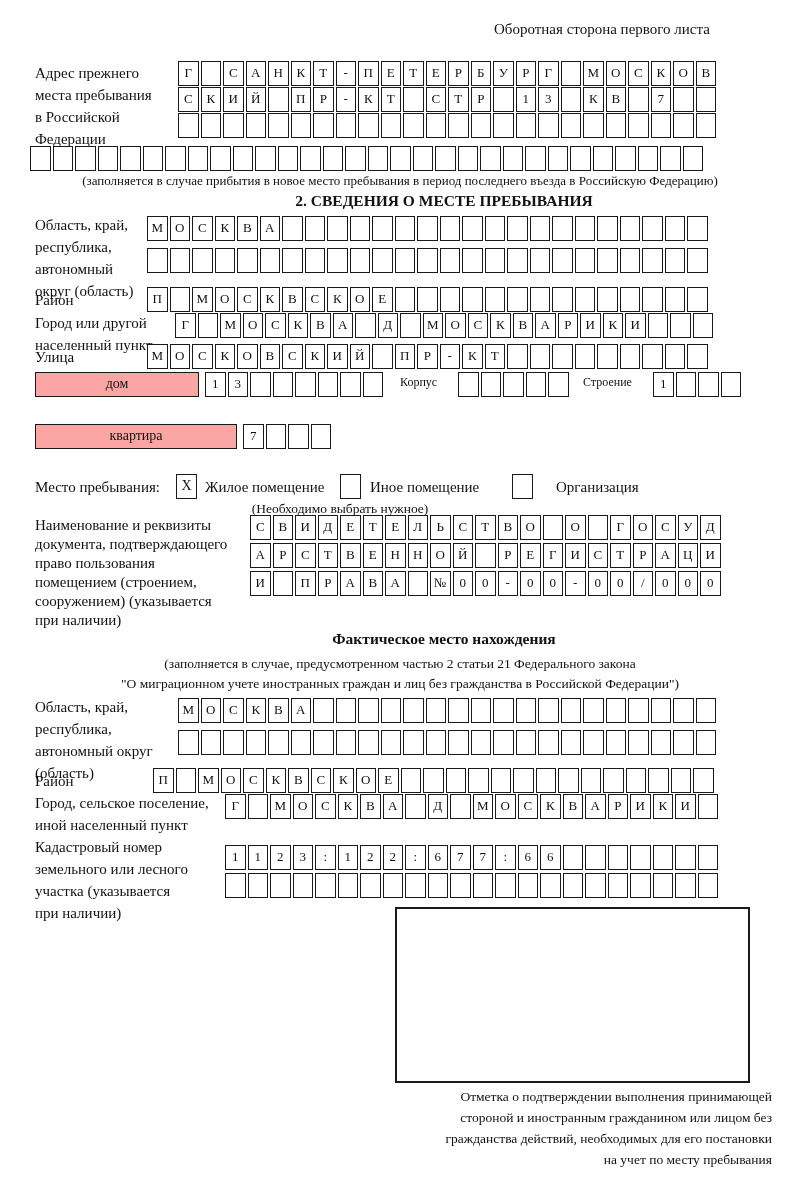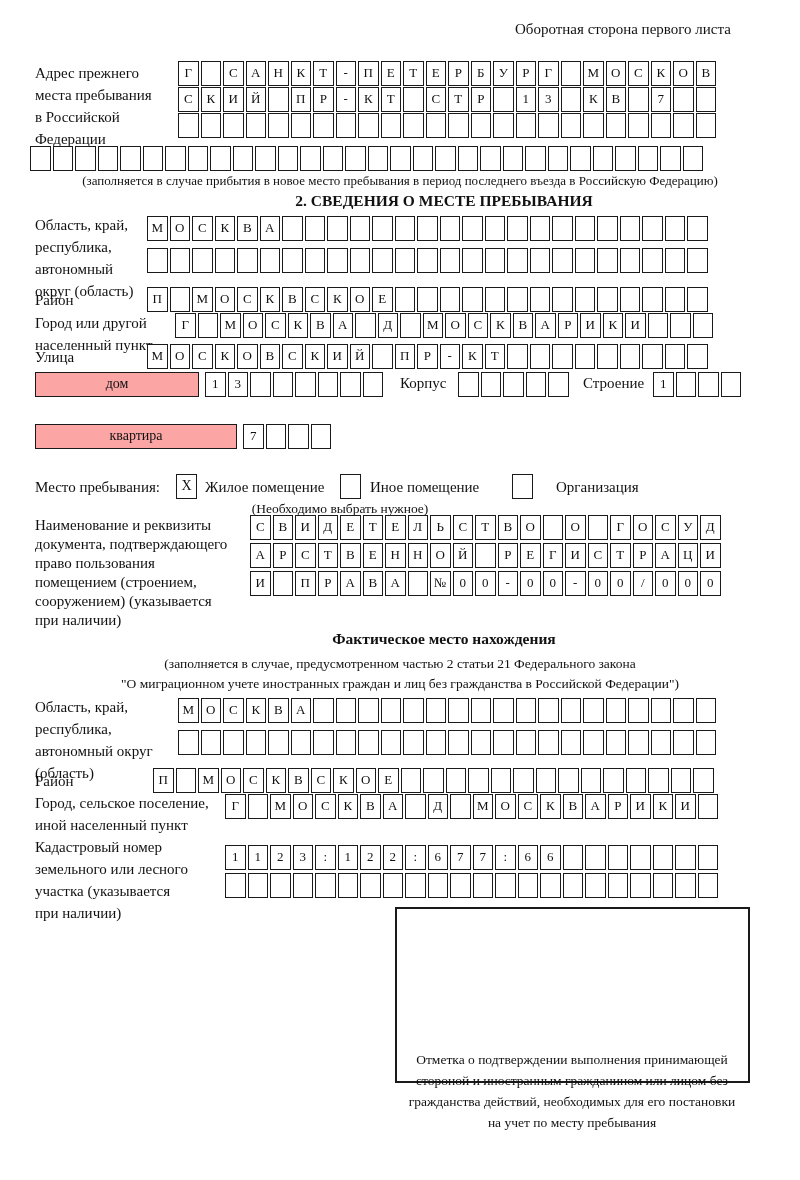--- a/index.html
+++ b/index.html
@@ -19,30 +19,30 @@
     font-size:13px;line-height:22.5px;text-align:center;flex:0 0 auto;background:#fff;
   }
   .wbox{
     position:absolute;height:22.5px;border:1.6px solid #1a1a1a;
     font-size:14px;line-height:22.5px;text-align:center;background:#fca5a5;
   }
   .chk{
     position:absolute;width:19px;height:22.5px;border:1.6px solid #1a1a1a;
     font-size:14px;line-height:22.5px;text-align:center;background:#fff;
   }
-  .inlbl{position:absolute;font-size:15px;}
+  .inlbl{position:absolute;font-size:12px;}
   .stamp{position:absolute;border:2px solid #1a1a1a;background:#fff;}
   .caption{position:absolute;font-size:13.5px;line-height:21px;text-align:center;white-space:pre-line;}
 </style>
 </head>
 <body>
 
 <div class="page">
 
-  <div class="lbl" style="left:515px;top:18px;">Оборотная сторона первого листа</div>
+  <div class="lbl" style="left:494px;top:18px;">Оборотная сторона первого листа</div>
 
   <div class="lbl" style="left:35px;top:62px;">Адрес прежнего
 места пребывания
 в Российской
 Федерации</div>
   <div class="boxrow" style="left:178px;top:61px;">
       <span class="cell">Г</span>
       <span class="cell"></span>
       <span class="cell">С</span>
       <span class="cell">А</span>
@@ -585,18 +585,18 @@
       <span class="cell"></span>
       <span class="cell"></span>
       <span class="cell"></span>
       <span class="cell"></span>
       <span class="cell"></span>
       <span class="cell"></span>
       <span class="cell"></span>
     </div>
 
   <div class="stamp" style="left:395px;top:907px;width:351px;height:172px;"></div>
-  <div class="caption" style="left:372px;top:1049px;width:400px;">Отметка о подтверждении выполнения принимающей
+  <div class="caption" style="left:372px;top:1086px;width:400px;text-align:right;">Отметка о подтверждении выполнения принимающей
 стороной и иностранным гражданином или лицом без
 гражданства действий, необходимых для его постановки
 на учет по месту пребывания</div>
 
 </div>
 
 </body></html>

